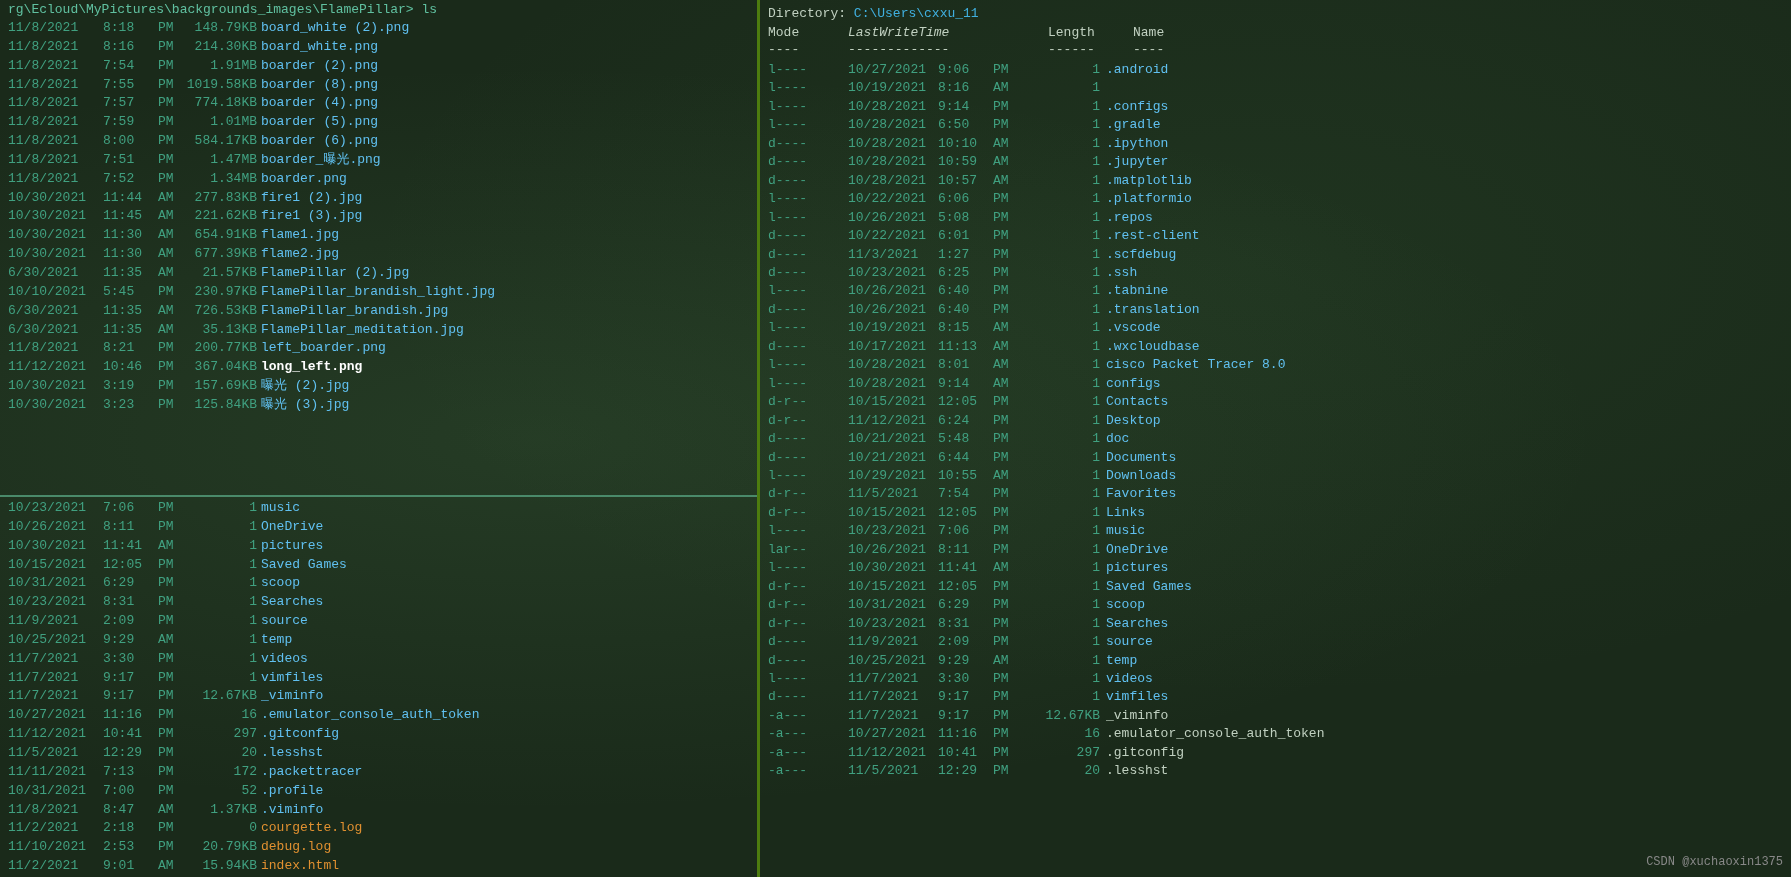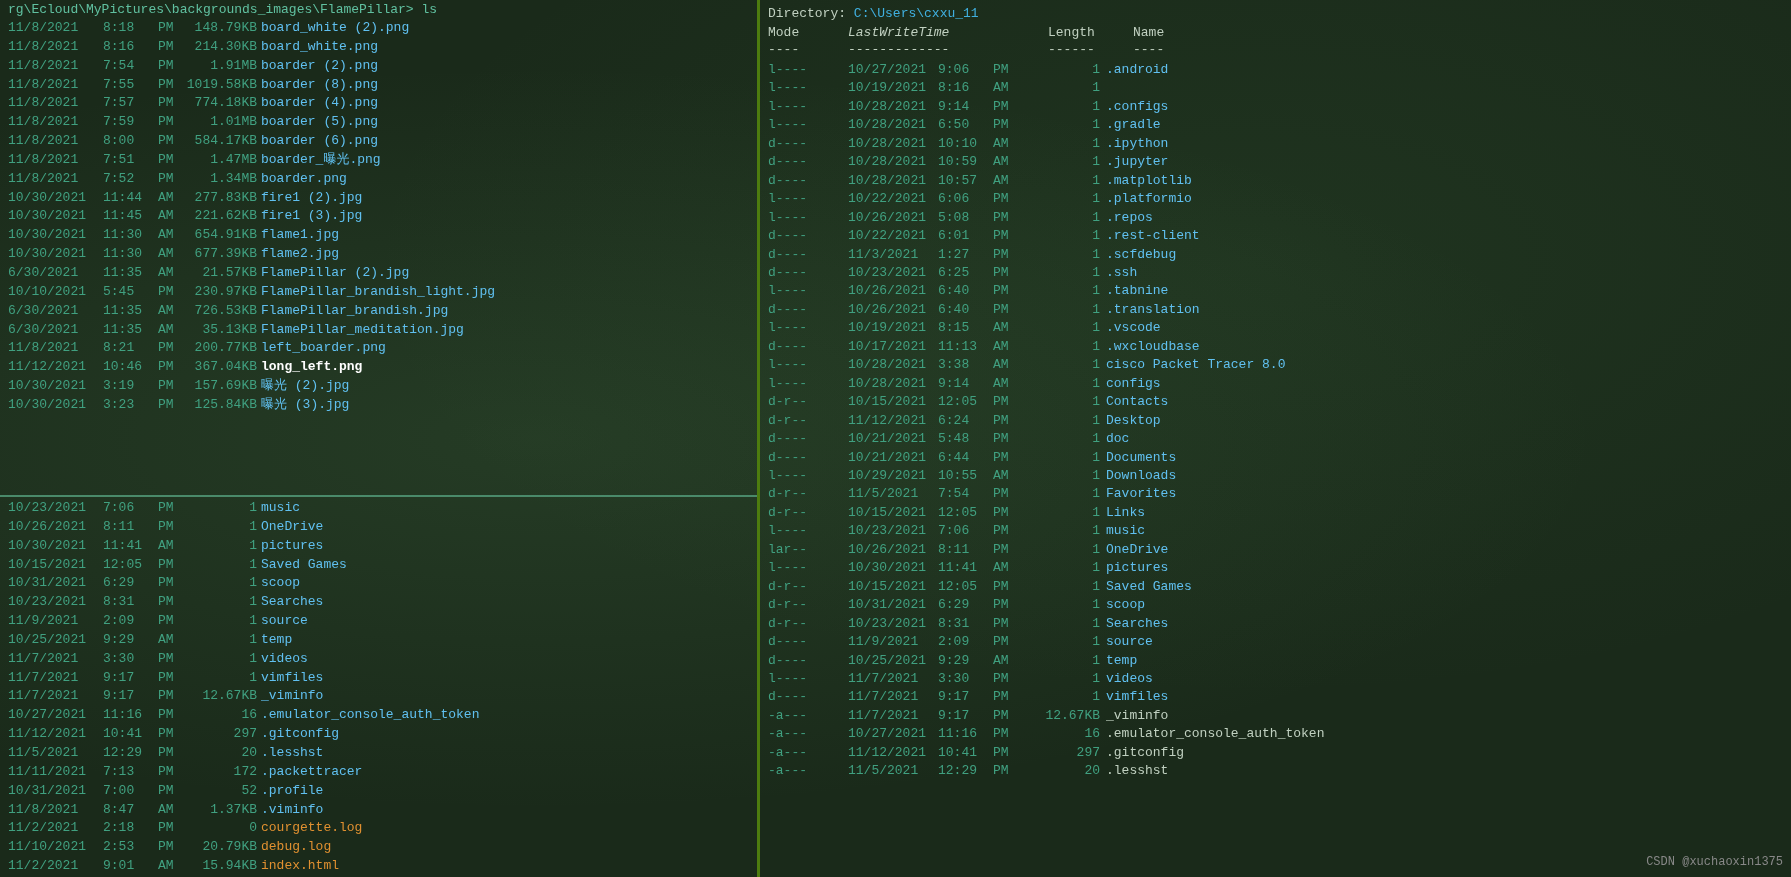--- a/index.html
+++ b/index.html
@@ -578,21 +578,21 @@
           <span class="r-mode">d----</span>
           <span class="r-date">10/17/2021</span>
           <span class="r-time">11:13</span>
           <span class="r-ampm">AM</span>
           <span class="r-len">1</span>
           <span class="r-name">.wxcloudbase</span>
         </div>
         <div class="r-line">
           <span class="r-mode">l----</span>
           <span class="r-date">10/28/2021</span>
-          <span class="r-time">3:38</span>
+          <span class="r-time">8:01</span>
           <span class="r-ampm">AM</span>
           <span class="r-len">1</span>
           <span class="r-name">cisco Packet Tracer 8.0</span>
         </div>
         <div class="r-line">
           <span class="r-mode">l----</span>
           <span class="r-date">10/28/2021</span>
           <span class="r-time">9:14</span>
           <span class="r-ampm">AM</span>
           <span class="r-len">1</span>

